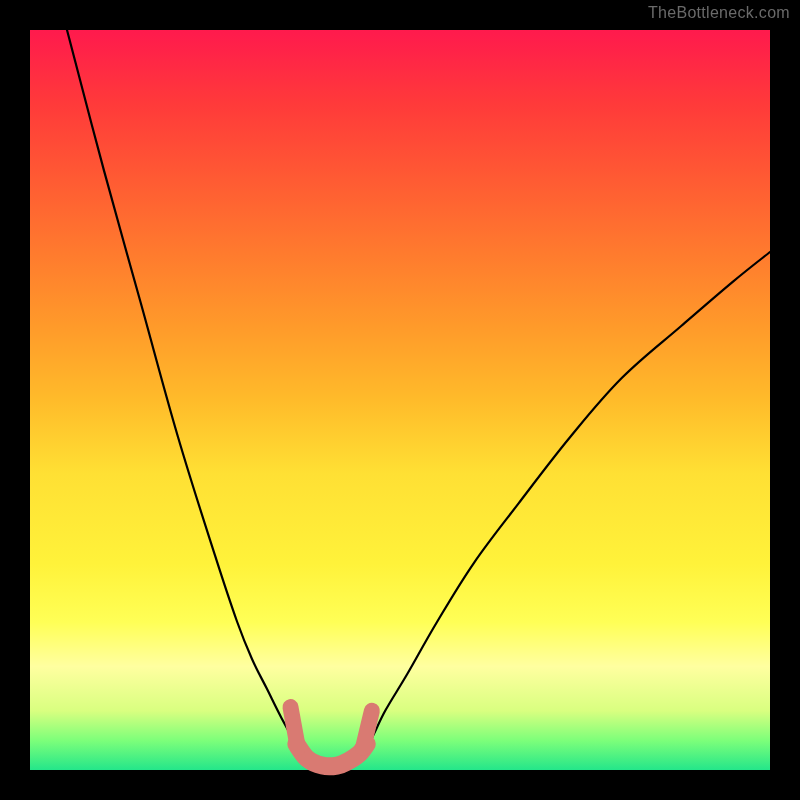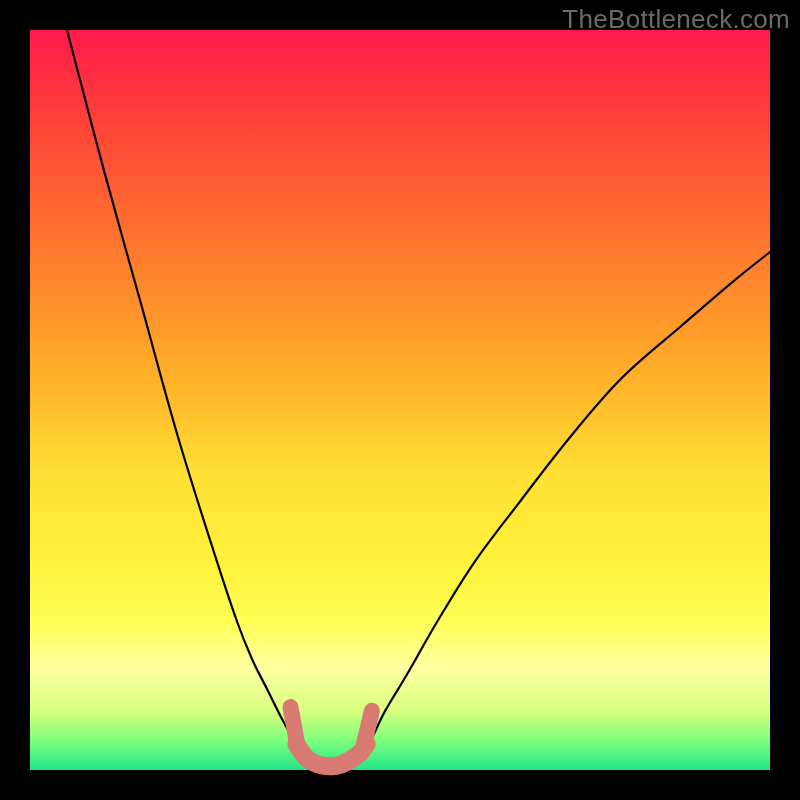--- a/index.html
+++ b/index.html
@@ -39,21 +39,21 @@
       #d9ff80 92%,
       #7dff7a 96%,
       #24e68a 100%
     );
   }
   .watermark {
     position: absolute;
     top: 4px;
     right: 10px;
     color: #6a6a6a;
-    font-size: 26px;
+    font-size: 16px;
     font-weight: 500;
     letter-spacing: 0.3px;
     user-select: none;
     margin-left: 40px;
   }
   svg.curves {
     position: absolute;
     left: 0;
     top: 0;
     width: 740px;

